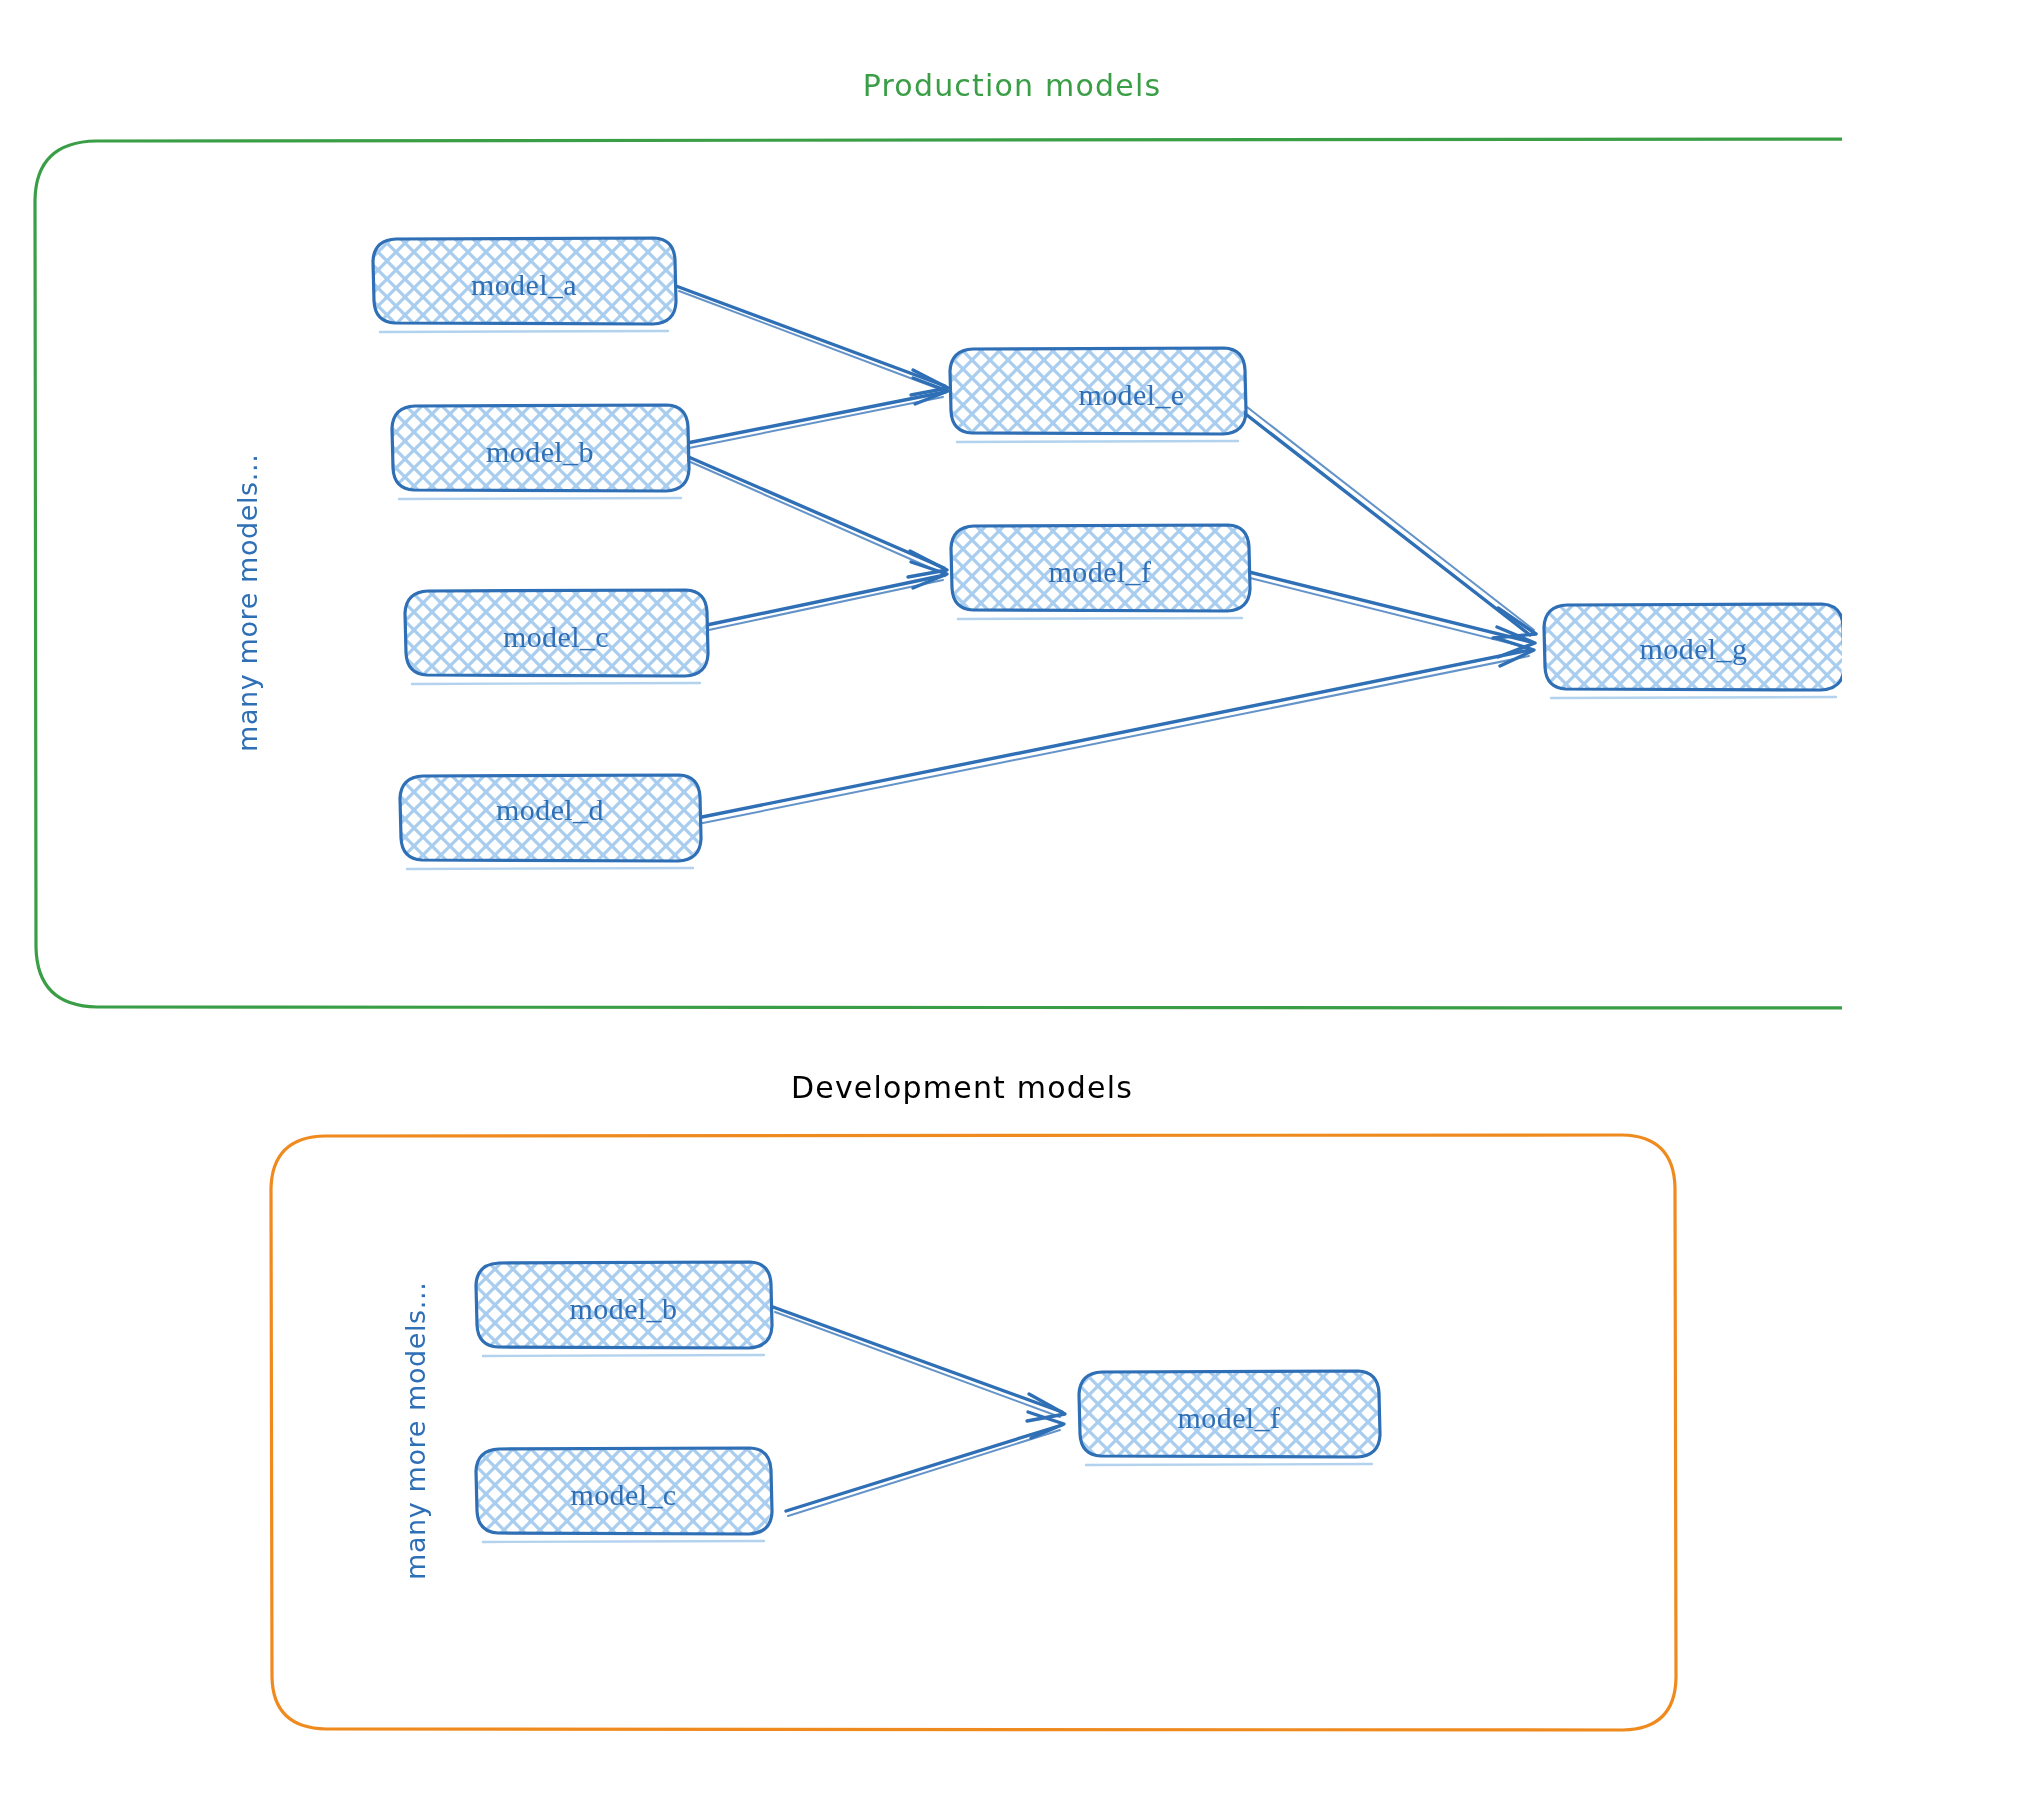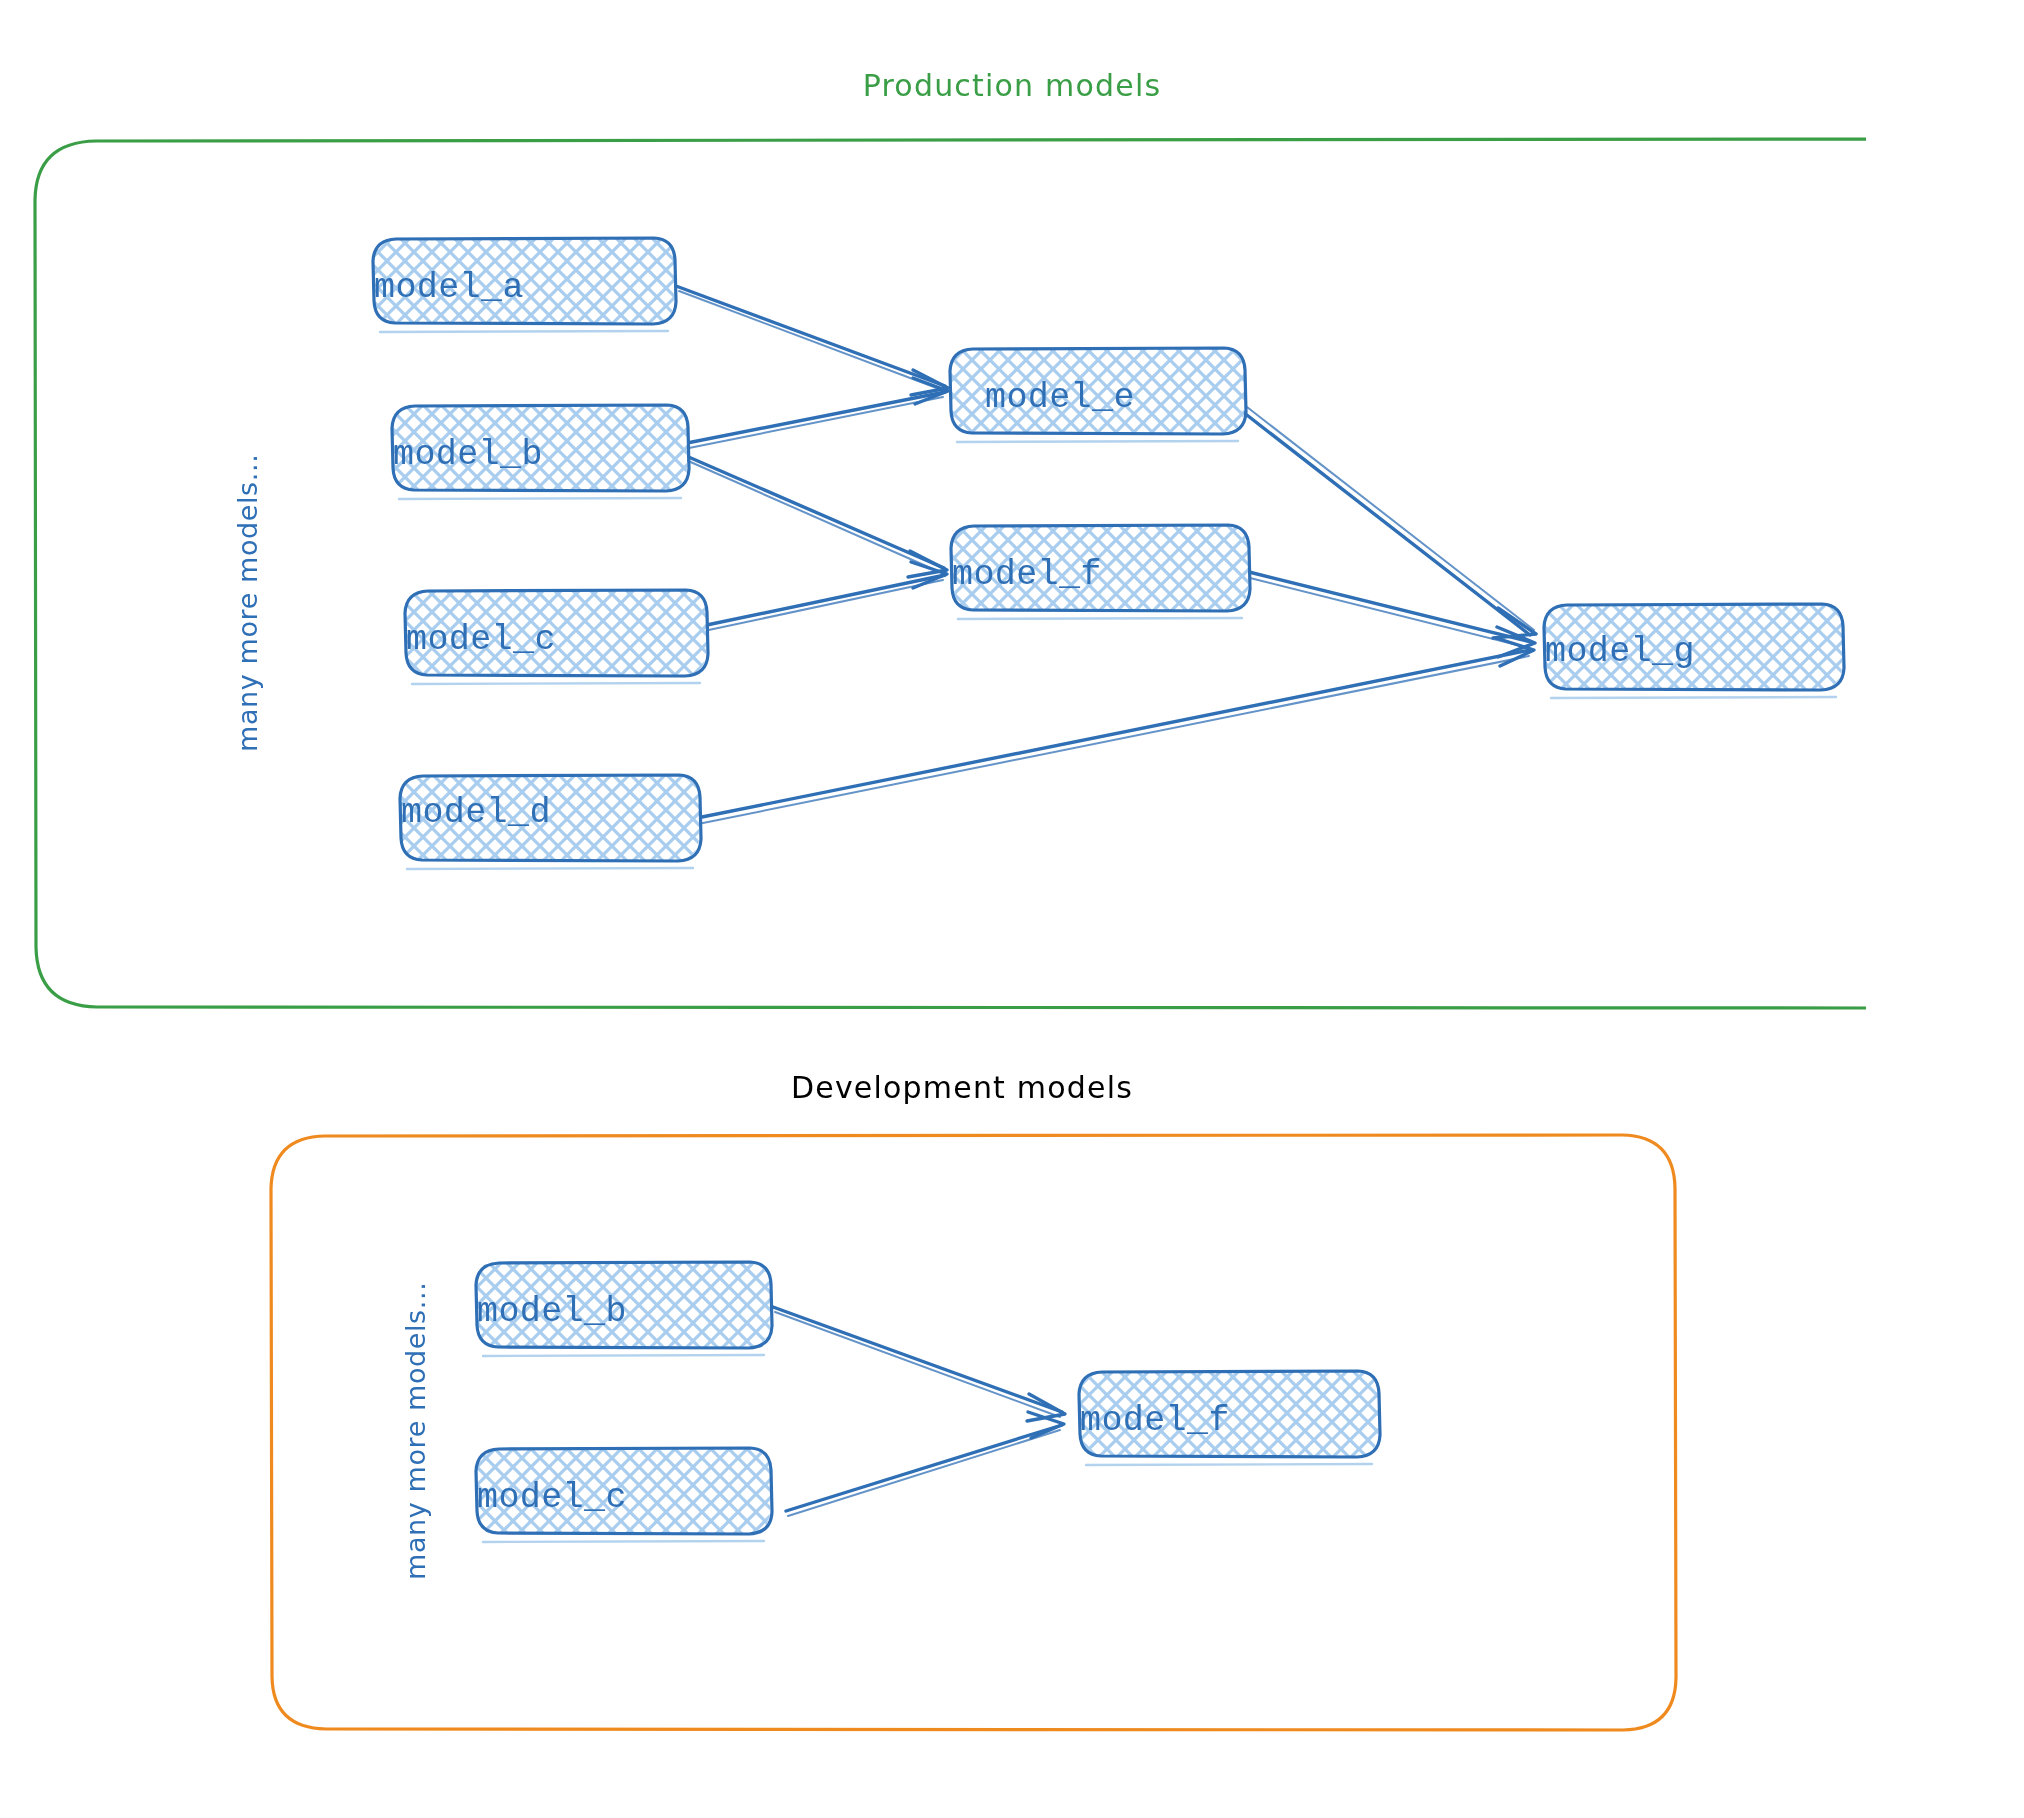--- a/index.html
+++ b/index.html
@@ -9,46 +9,45 @@
   }
   body {
     font-family: "DejaVu Sans", sans-serif;
   }
   #canvas {
     position: relative;
     width: 1842px;
     height: 1818px;
     background: #ffffff;
     overflow: hidden;
-    padding-left: 24px;
   }
   #sketch-svg {
     position: absolute;
     left: 0;
     top: 0;
     width: 2024px;
     height: 1818px;
     pointer-events: none;
   }
   .group-title {
     position: absolute;
     font-family: "DejaVu Sans", sans-serif;
     font-size: 30px;
     font-weight: 400;
     letter-spacing: 1.2px;
     white-space: nowrap;
     text-align: center;
   }
   .node-label {
     position: absolute;
-    font-family: Liberation Mono, monospace;
-    font-size: 35px;
+    font-family: Liberation Serif, serif;
+    font-size: 30px;
     color: #2f6fb5;
     white-space: nowrap;
-    text-align: left;
+    text-align: center;
     letter-spacing: 0.4px;
   }
   .side-label {
     position: absolute;
     font-family: "DejaVu Sans", sans-serif;
     font-size: 27px;
     color: #2f6fb5;
     white-space: nowrap;
     transform-origin: 0 0;
     transform: rotate(-90deg);

